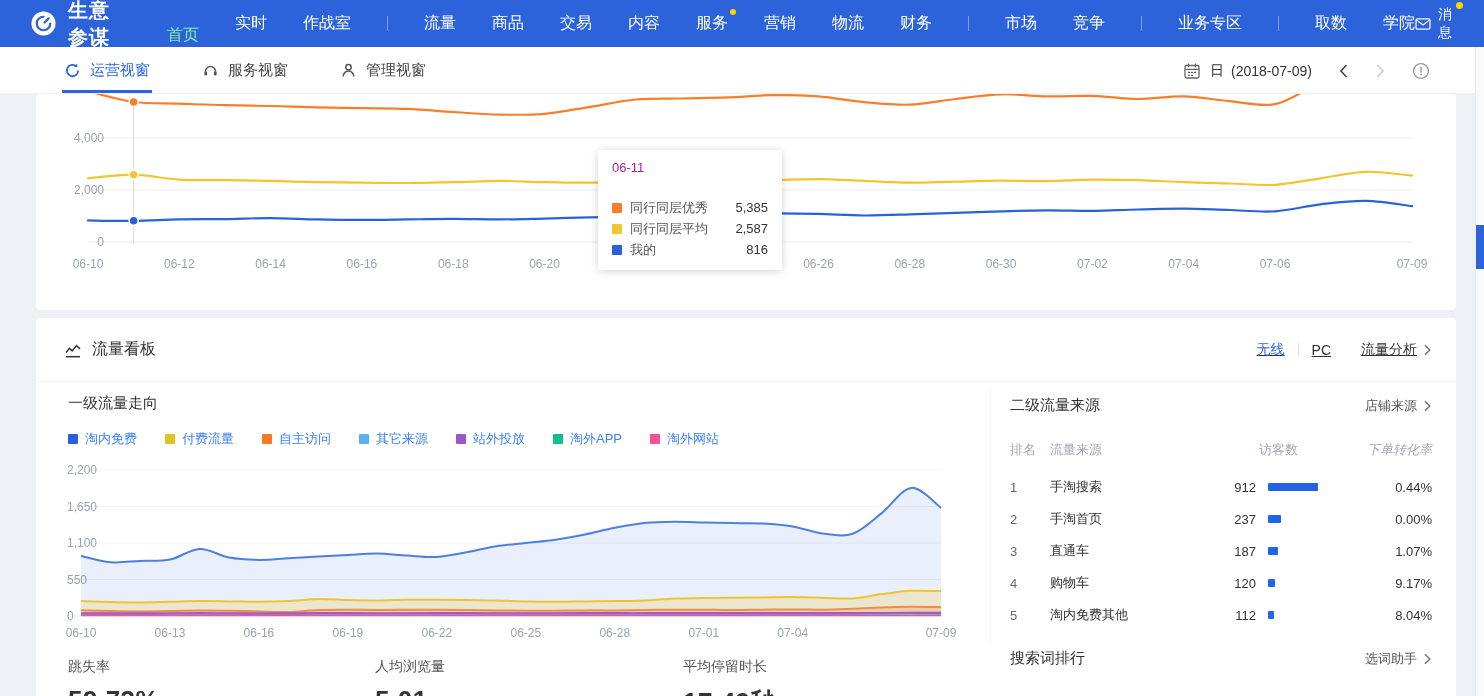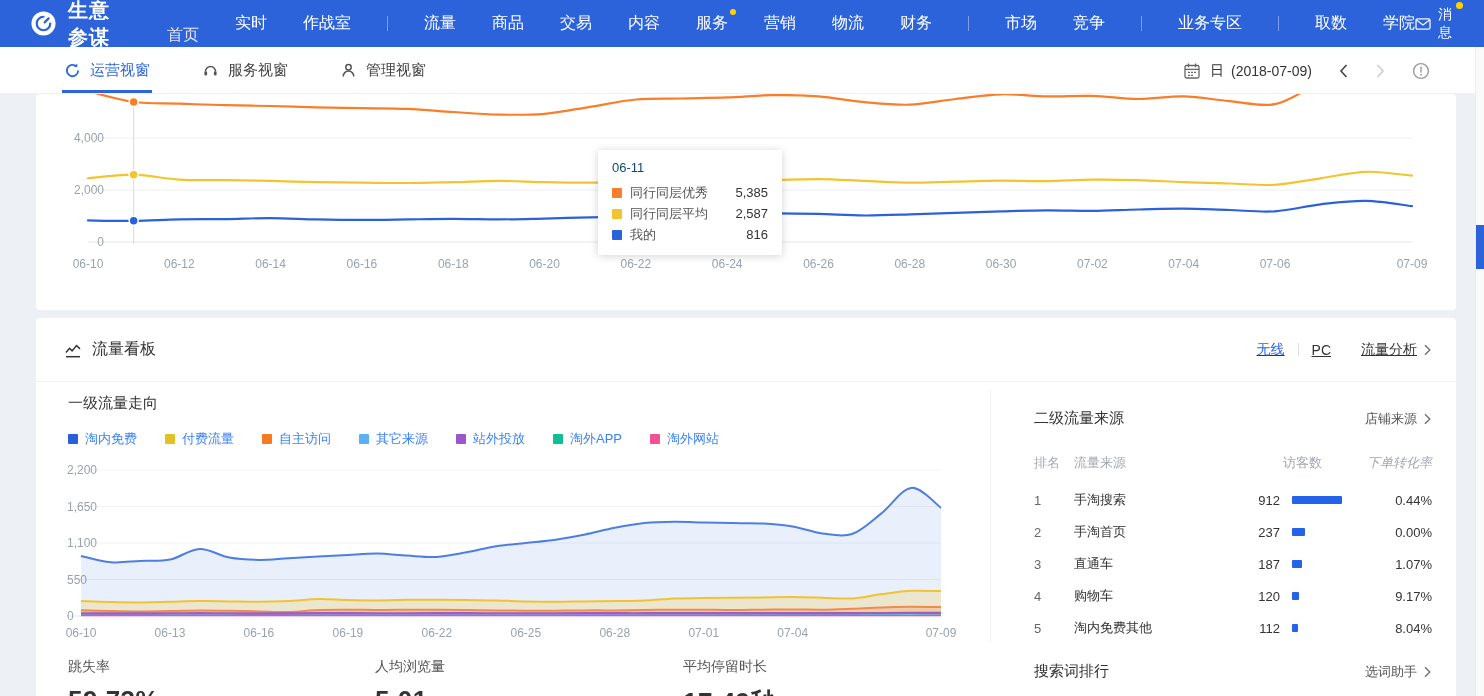--- a/index.html
+++ b/index.html
@@ -6,21 +6,21 @@
   body{font-family:"Liberation Sans","DejaVu Sans",sans-serif;}
   .screen{position:relative;width:1484px;height:696px;overflow:hidden;background:#edf0f5;}
 
   
   .nav{position:absolute;top:0;left:0;width:1484px;height:47px;background:#2c63da;display:flex;align-items:center;color:#fff;box-sizing:border-box;padding:0 0 0 30px;}
   .brand{display:flex;align-items:center;gap:11px;}
   .brand .logo{width:27px;height:27px;display:inline-flex;}
   .brand .bname{font-size:20px;font-weight:bold;letter-spacing:1px;}
   .nav-menu{display:flex;align-items:center;gap:36px;margin-left:44px;height:100%;}
   .nav-item{position:relative;font-size:16px;color:#fff;cursor:pointer;height:100%;display:flex;align-items:center;white-space:nowrap;}
-  .nav-item.active{color:#e5e5e5;margin-top:24px;}
+  .nav-item.active{color:#86efac;margin-top:24px;}
   .nav-item.active::after{content:"";position:absolute;left:0;right:0;bottom:3px;height:3px;border-radius:2px;background:#ffd200;}
   .nav-divider{width:1px;height:15px;background:rgba(255,255,255,.38);}
   .badge-dot{position:absolute;top:9px;right:-8px;width:6px;height:6px;border-radius:50%;background:#ffd200;}
   .nav-right{margin-left:auto;margin-right:30px;display:flex;align-items:center;gap:7px;position:relative;font-size:14px;cursor:pointer;}
   .nav-right .msg-dot{position:absolute;top:-4px;right:-9px;width:7px;height:7px;border-radius:50%;background:#ffd200;}
   .nav-right .micon{width:16px;height:14px;display:inline-flex;opacity:.95;}
 
   
   .tabbar{position:absolute;top:47px;left:0;width:1476px;height:47px;background:#fff;border-bottom:1px solid #eef0f4;display:flex;align-items:center;box-sizing:border-box;padding-left:64px;}
   .vtab{position:relative;height:100%;display:flex;align-items:center;gap:9px;margin-right:52px;font-size:15px;color:#444;cursor:pointer;}
@@ -36,21 +36,21 @@
   
   .card{position:absolute;background:#fff;border-radius:4px;}
   .card1{left:36px;top:94px;width:1420px;height:216px;}
   .card2{left:36px;top:318px;width:1420px;height:420px;}
 
   .chart-svg{position:absolute;left:0;top:0;}
   .tick{fill:#9aa3ad;font-size:12px;font-family:"Liberation Sans","DejaVu Sans",sans-serif;}
 
   
   .tooltip{position:absolute;left:562px;top:56px;width:156px;background:#fff;box-shadow:0 1px 8px rgba(0,0,0,.18);border-radius:2px;padding:10px 14px;z-index:5;}
-  .tooltip .tt-title{color:#0c4a6e;font-size:13px;margin-bottom:7px;}
+  .tooltip .tt-title{color:#a21caf;font-size:13px;margin-bottom:22px;}
   .tt-row{display:flex;align-items:center;gap:8px;line-height:21px;font-size:13px;color:#555;}
   .tt-row .sq{width:10px;height:10px;border-radius:1px;flex:0 0 10px;}
   .tt-row .tv{margin-left:auto;color:#333;}
 
   
   .board-head{position:absolute;left:0;top:0;width:100%;height:64px;border-bottom:1px solid #f0f2f5;display:flex;align-items:center;box-sizing:border-box;padding:0 24px 0 28px;font-size:16px;color:#333;}
   .board-head .bicon{width:18px;height:18px;display:inline-flex;margin-right:10px;}
   .board-head .btitle{font-weight:500;}
   .bhead-right{margin-left:auto;display:flex;align-items:center;font-size:14px;color:#333;text-decoration:underline;}
   .bhead-right .sw-on{color:#2d65dc;cursor:pointer;}
@@ -63,21 +63,21 @@
   .legend{position:absolute;left:32px;top:112px;display:flex;align-items:center;gap:28px;font-size:13px;color:#3b82f6;}
   .lg-item{display:flex;align-items:center;gap:7px;}
   .lg-item .sq{width:10px;height:10px;border-radius:1px;}
 
   
   .metric{position:absolute;top:340px;}
   .metric .mlabel{font-size:14px;color:#555;}
   .metric .mvalue{font-size:26px;font-weight:700;color:#333;margin-top:9px;letter-spacing:.5px;}
 
   
-  .panel{position:absolute;left:954px;top:72px;width:466px;box-sizing:border-box;padding:0 24px 0 44px;margin-top:13px;}
+  .panel{position:absolute;left:954px;top:72px;width:466px;box-sizing:border-box;padding:0 24px 0 20px;}
   .panel-line{position:absolute;left:954px;top:72px;width:1px;height:252px;background:#f0f2f5;}
   .panel-head{display:flex;align-items:center;justify-content:space-between;margin-top:6px;}
   .panel-head .ptl{font-size:15px;color:#333;}
   .plink{display:flex;align-items:center;gap:6px;font-size:13px;color:#555;cursor:pointer;}
   .cols-head{display:flex;align-items:center;margin-top:26px;font-size:13px;color:#a3a8b0;}
   .c-rank{width:40px;}
   .c-name{width:170px;}
   .c-vis{width:78px;text-align:right;}
   .c-conv{flex:1;text-align:right;font-style:italic;}
   .s-rows{margin-top:12px;}

